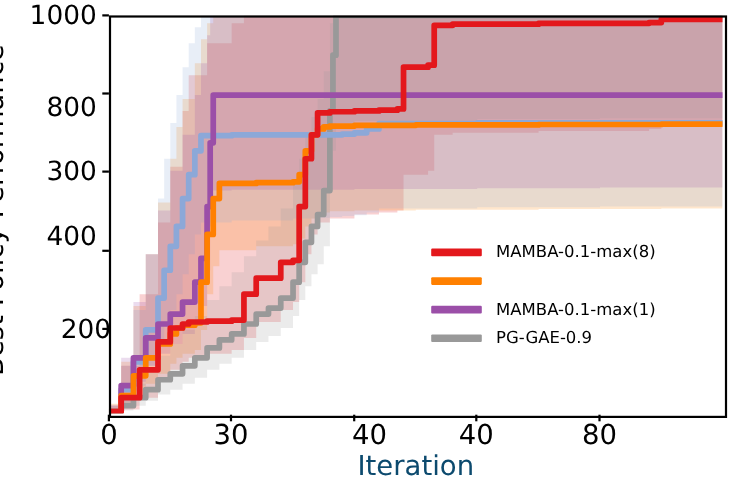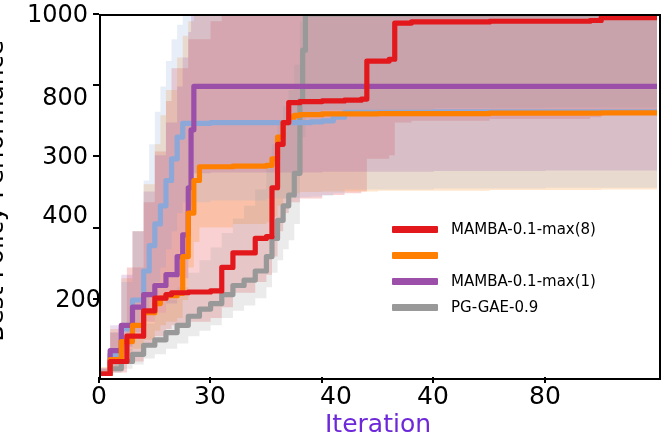--- a/index.html
+++ b/index.html
@@ -19,21 +19,21 @@
   .ytick-label{position:absolute;right:0;transform:translateY(-50%);
        font-size:24px;color:#000;text-align:right;white-space:nowrap;}
   .ytick-mark{position:absolute;width:6px;height:2.4px;background:#000;}
   .xtick-label{position:absolute;top:381px;transform:translateX(-50%);
        font-size:25px;color:#000;white-space:nowrap;}
   .xtick-mark{position:absolute;width:2.4px;height:6px;background:#000;}
 
   #ylabel{position:absolute;left:-6px;top:191px;transform:translate(-50%,-50%) rotate(-90deg);
        transform-origin:center center;font-size:25px;color:#000;white-space:nowrap;}
   #xlabel{position:absolute;left:378px;top:409px;transform:translateX(-50%);
-       font-size:25px;color:#6d28d9;white-space:nowrap;}
+       font-size:25px;color:#0c4a6e;white-space:nowrap;}
 
   
   #legend{position:absolute;left:392px;top:216px;width:260px;}
   .leg-row{display:flex;align-items:center;height:26px;}
   .leg-swatch{width:46px;height:7px;border-radius:1px;flex:0 0 auto;margin-right:13px;}
   .leg-text{font-size:15px;color:#000;white-space:nowrap;line-height:1;}
 </style>
 </head>
 <body>
 

